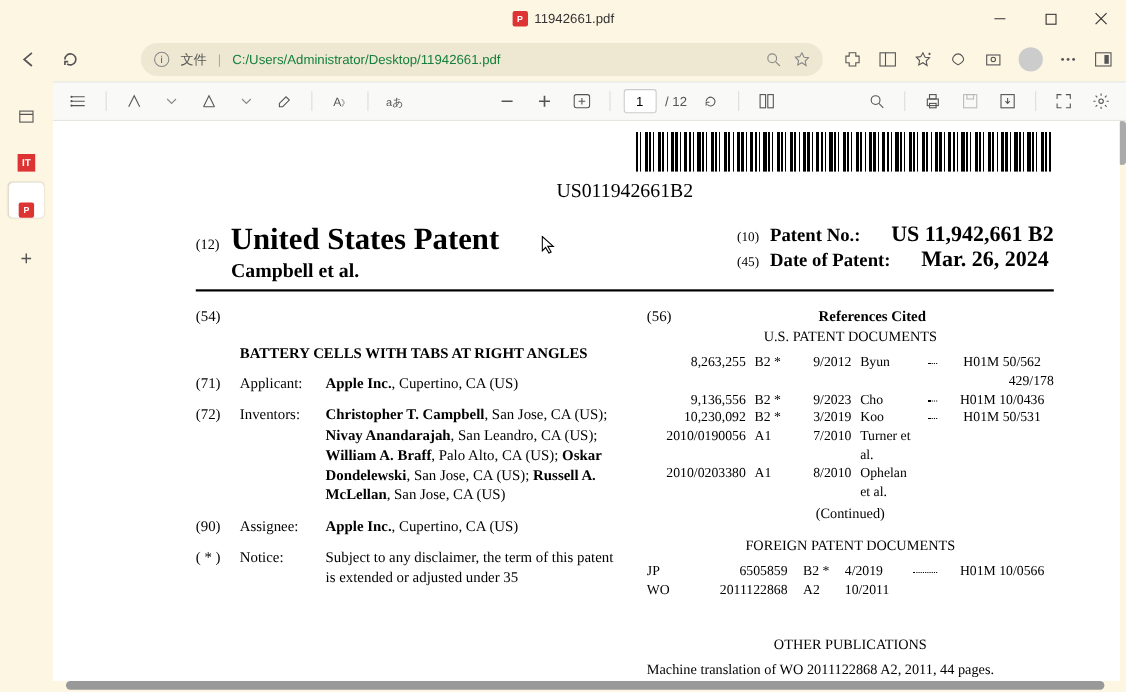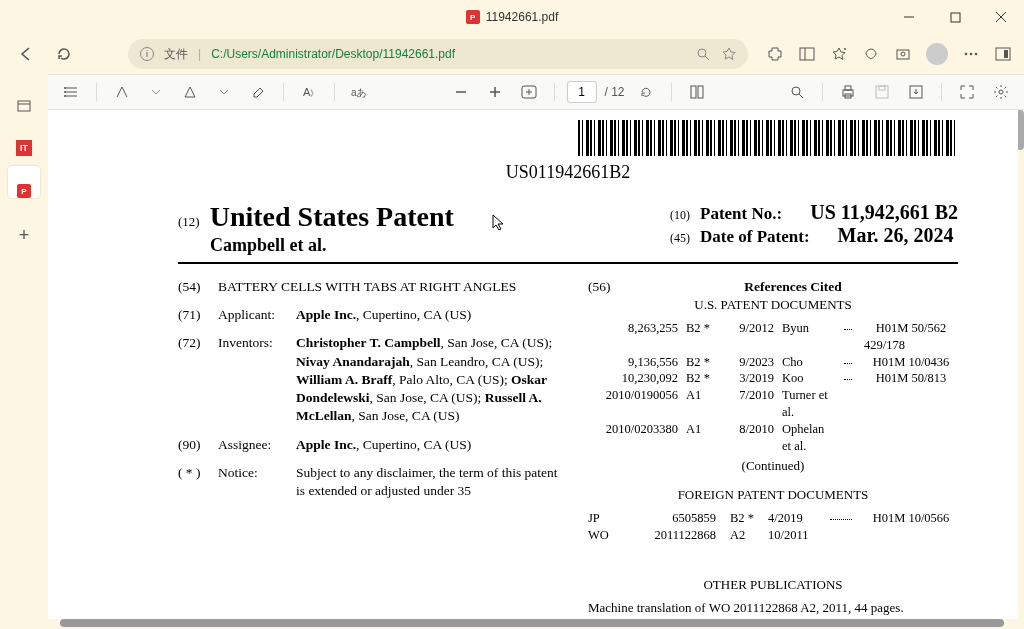--- a/index.html
+++ b/index.html
@@ -61,21 +61,21 @@
 .head-right .num10 { font-size: 12px; }
 
 .cols { display: flex; gap: 30px; font-size: 13.5px; line-height: 1.35; }
 .colL { flex: 0 0 380px; }
 .colR { flex: 1; }
 .field { display: flex; gap: 10px; margin-bottom: 10px; }
 .fnum { flex: 0 0 30px; }
 .flab { flex: 0 0 68px; }
 .fval { flex: 1; }
 .bold { font-weight: bold; }
-.title54 { font-weight: normal; }
+.title54 { font-weight: bold; margin-top: 33px; }
 .subhead { text-align: center; margin-bottom: 6px; font-size: 13px; }
 .reftable { font-size: 12.5px; }
 .reftable .row { display: flex; gap: 8px; }
 .reftable .c1 { flex: 0 0 90px; text-align: right; }
 .reftable .c2 { flex: 0 0 30px; }
 .reftable .c3 { flex: 0 0 50px; text-align: right; }
 .reftable .c4 { flex: 0 0 50px; }
 .reftable .dots { flex: 1; border-bottom: 1px dotted #000; height: 10px; margin: 0 4px; }
 .reftable .c5 { flex: 0 0 94px; text-align: center; }
 .cont { text-align: center; font-size: 13px; margin-top: 2px; }
@@ -398,37 +398,37 @@
               <span class="c4">Byun</span>
               <span class="dots"></span>
               <span class="c5">H01M 50/562</span>
             </div>
           <div class="row">
               <span class="c1"></span>
               <span class="c2"></span>
               <span class="c3"></span>
               <span class="c4"></span>
               <span style="flex:1"></span>
-              <span class="c5" style="text-align:left">429/178</span>
+              <span class="c5" style="text-align:right">429/178</span>
             </div>
           <div class="row">
               <span class="c1">9,136,556</span>
               <span class="c2">B2 *</span>
               <span class="c3">9/2023</span>
               <span class="c4">Cho</span>
               <span class="dots"></span>
               <span class="c5">H01M 10/0436</span>
             </div>
           <div class="row">
               <span class="c1">10,230,092</span>
               <span class="c2">B2 *</span>
               <span class="c3">3/2019</span>
               <span class="c4">Koo</span>
               <span class="dots"></span>
-              <span class="c5">H01M 50/813</span>
+              <span class="c5">H01M 50/531</span>
             </div>
           <div class="row">
               <span class="c1">2010/0190056</span>
               <span class="c2">A1</span>
               <span class="c3">7/2010</span>
               <span class="c4">Turner et al.</span>
               <span style="flex:1"></span>
               <span class="c5"></span>
             </div>
           <div class="row">

